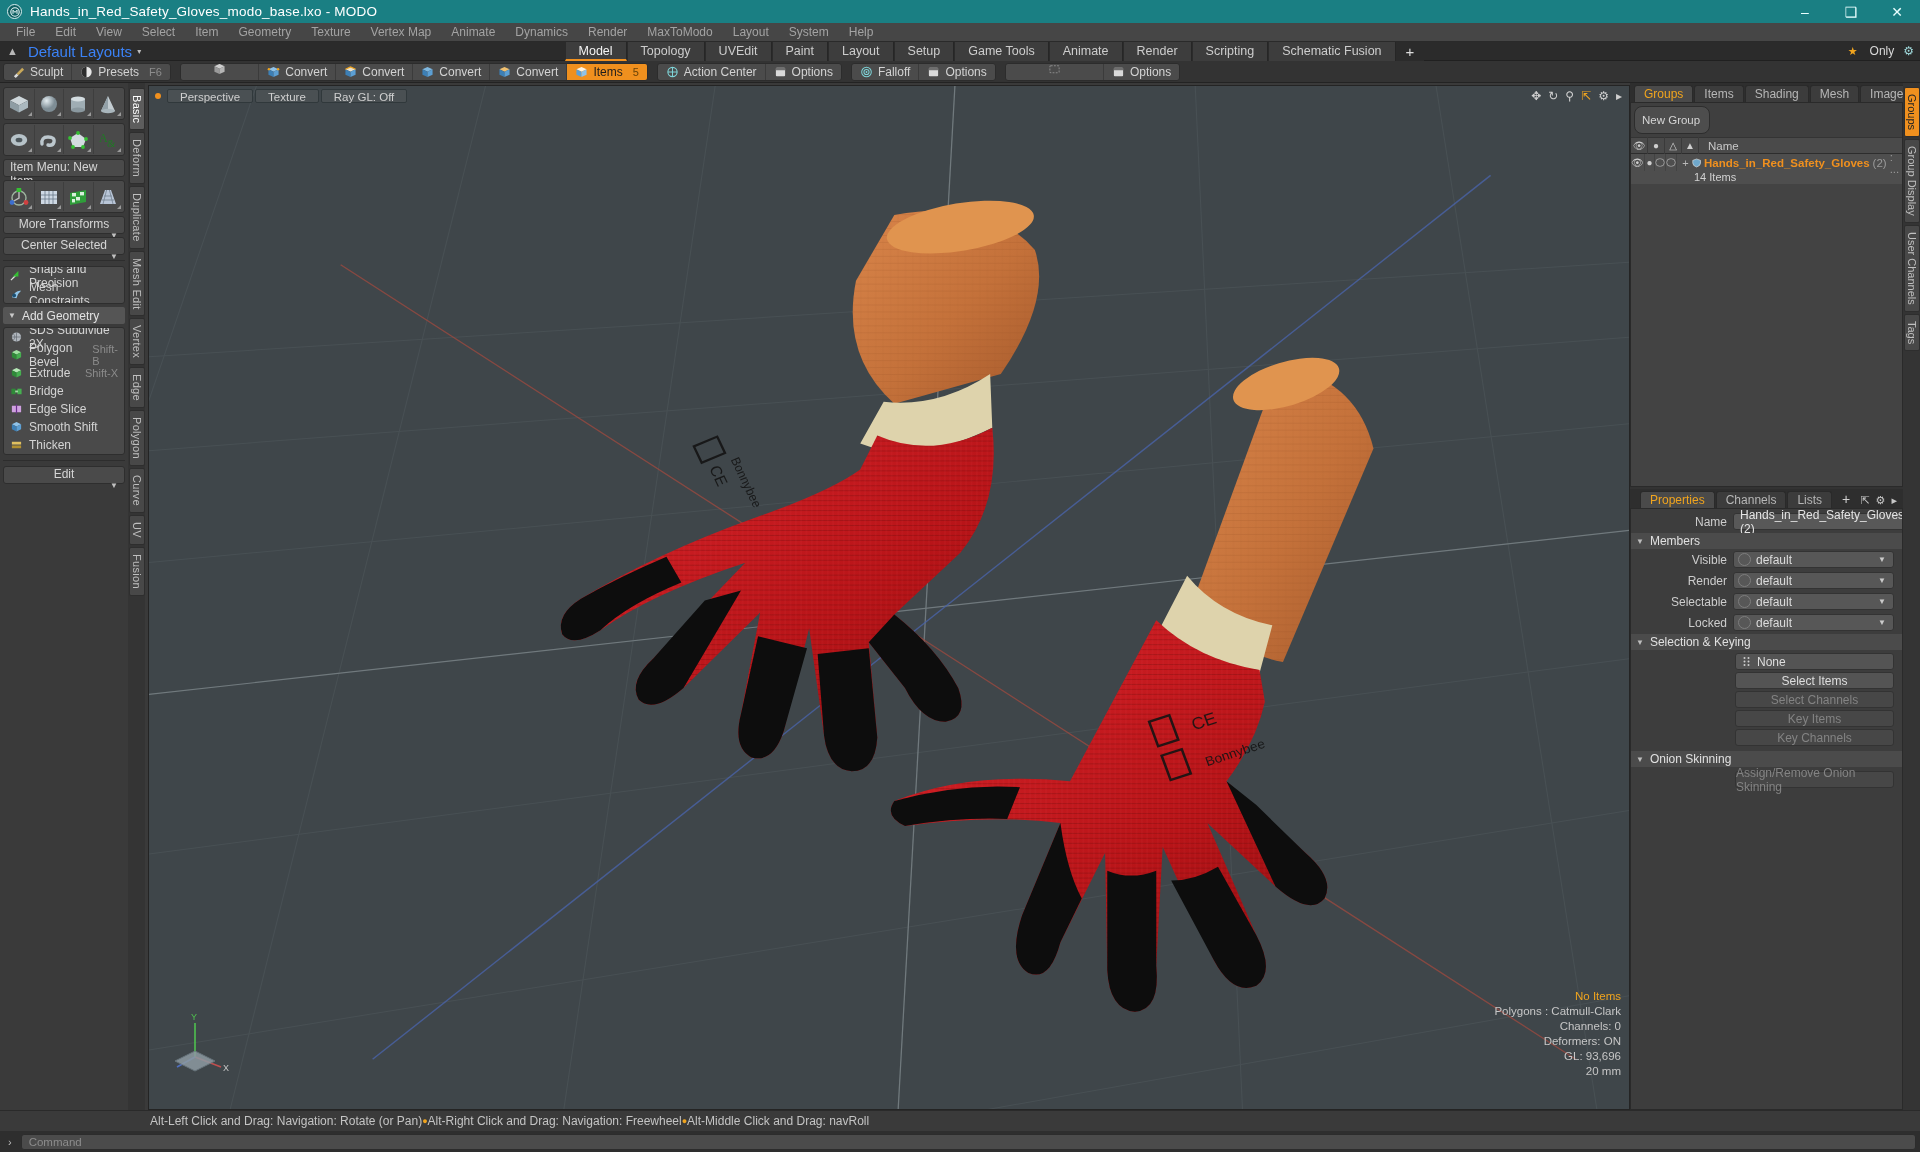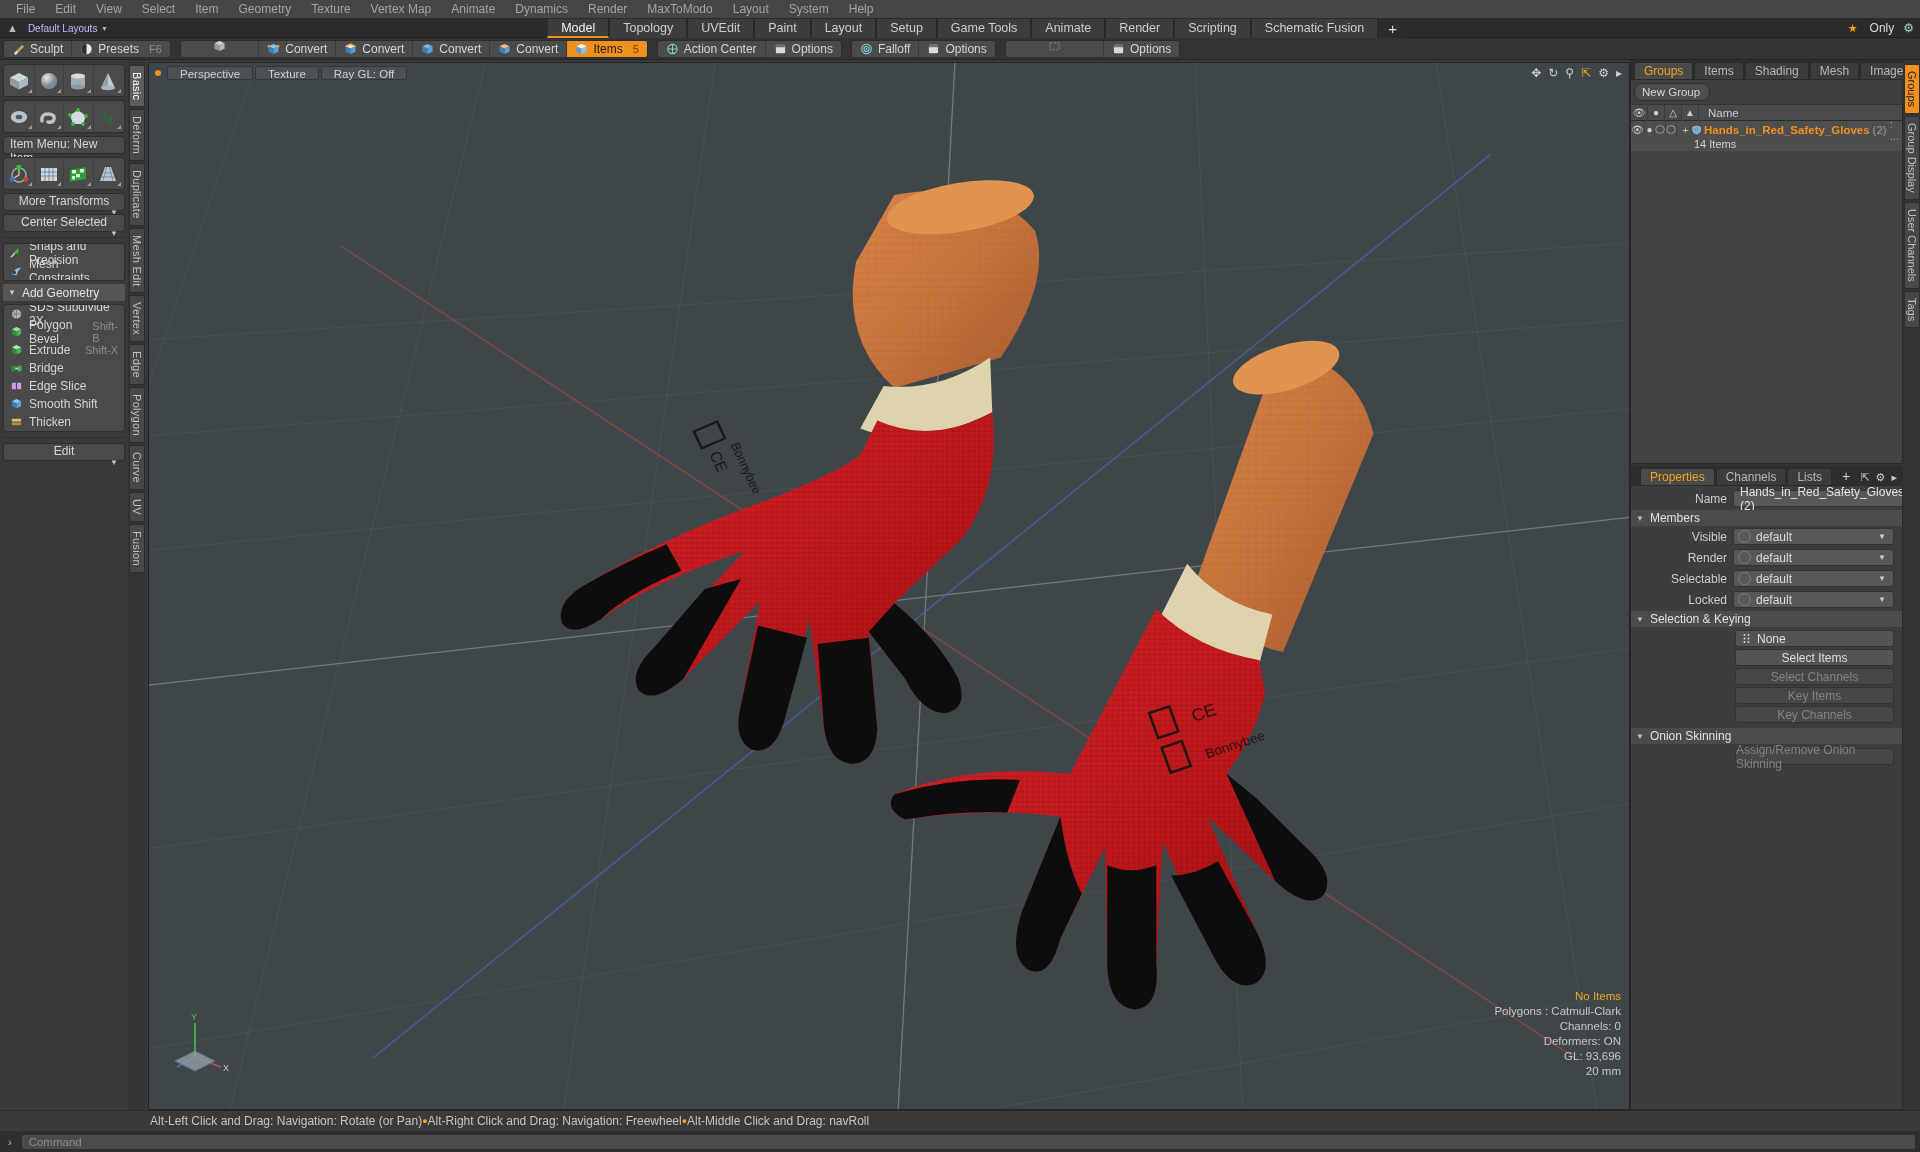--- a/index.html
+++ b/index.html
@@ -37,21 +37,21 @@
   }
   .menu-item { padding:0 10px; font-size:12px; color:#a3a3a3; line-height:19px; }
 
   
   .layoutbar {
     height:19px; background:#2b2b2b; display:flex; align-items:center; flex:none;
     border-bottom:1px solid #202020;
   }
   .lb-left { display:flex; align-items:center; padding-left:7px; width:auto; }
   .lb-pin { color:#b9b9b9; font-size:11px; margin-right:10px; }
-  .lb-default { font-size:10px; color:#c4b5fd; }
+  .lb-default { font-size:15px; color:#3b82f6; }
   .lb-caret { font-size:8px; margin-left:5px; color:#bdbdbd; }
   .lb-spacer { flex:1; }
   .lb-tabs { display:flex; height:19px; }
   .lb-tab {
     padding:0 13px; font-size:12.5px; color:#cdcdcd; line-height:19px;
     background:#3d3d3d; border-left:1px solid #2b2b2b; border-right:1px solid #262626;
   }
   .lb-tab.active { background:#3d3d3d; color:#f3f3f3; border-bottom:2px solid #f0901e; }
   .lb-tab.plus { font-size:15px; background:#2b2b2b; border:none; padding:0 10px; color:#dddddd; }
   .lb-right { display:flex; align-items:center; padding-right:6px; gap:9px; }
@@ -136,21 +136,21 @@
   .rpanel-tabs {
     height:19px; background:#2e2e2e; display:flex; align-items:flex-end; padding-left:4px; flex:none;
   }
   .rtab { padding:0 9px; height:17px; line-height:17px; font-size:12px; color:#b6b6b6;
           background:#3c3c3c; border:1px solid #2a2a2a; border-bottom:none;
           border-radius:3px 3px 0 0; margin-right:1px; }
   .rtab.active { background:#4a4a4a; color:#f0a41e; }
   .rtab.plus { background:transparent; border:none; color:#d0d0d0; font-size:14px; }
   .rtab-tools { margin-left:auto; display:flex; gap:6px; padding:0 6px 1px 0; color:#c8c8c8; font-size:11px; }
   .rbody { flex:1; background:#3f3f3f; border:1px solid #2a2a2a; display:flex; flex-direction:column; min-height:0; }
-  .newgroup { margin:3px 3px 0 3px; height:18px; width:76px; background:#4d4d4d;
+  .newgroup { margin:3px 3px 0 3px; height:28px; width:76px; background:#4d4d4d;
     border:1px solid #2d2d2d; border-radius:8px; font-size:11.5px; color:#d5d5d5;
     display:flex; align-items:center; padding-left:7px; }
   .tree-head { height:17px; display:flex; align-items:center; background:#4a4a4a;
     border-top:1px solid #343434; border-bottom:1px solid #2d2d2d; margin-top:3px; }
   .th-ico { width:17px; height:17px; display:flex; align-items:center; justify-content:center;
             border-right:1px solid #3a3a3a; font-size:10px; color:#cfcfcf; }
   .th-name { padding-left:9px; font-size:11.5px; color:#c9c9c9; }
   .tree-row { height:17px; display:flex; align-items:center; background:#4e4e4e; }
   .tree-row .th-ico { border-right:1px solid #434343; }
   .tree-row .cell { width:17px; height:17px; border-right:1px solid #434343;
@@ -208,20 +208,33 @@
   .cmd-caret { font-size:11px; color:#bcbcbc; padding:0 4px; }
   .cmd-input { flex:1; height:16px; background:#4b4b4b; border:1px solid #2c2c2c;
                border-radius:3px; display:flex; align-items:center; padding:0 7px;
                font-size:11.5px; color:#8c8c8c; }
 </style>
 </head>
 <body>
 
 <div class="app">
 
+  <div class="titlebar">
+    <div class="tb-logo">
+      <svg width="10" height="10" viewBox="0 0 10 10">
+          <circle cx="5" cy="5" r="4.2" fill="none" stroke="#eafafa" stroke-width="1.1"></circle>
+          <path d="M3 6.8 L3 3.2 L5 5.4 L7 3.2 L7 6.8" fill="none" stroke="#eafafa" stroke-width="1"></path>
+        </svg>
+    </div>
+    <div class="tb-title">Hands_in_Red_Safety_Gloves_modo_base.lxo - MODO</div>
+    <div class="tb-spacer"></div>
+    <div class="tb-btn">–</div>
+    <div class="tb-btn">❑</div>
+    <div class="tb-btn close">✕</div>
+  </div>
 
   <div class="menubar">
     <div class="menu-item">File</div>
     <div class="menu-item">Edit</div>
     <div class="menu-item">View</div>
     <div class="menu-item">Select</div>
     <div class="menu-item">Item</div>
     <div class="menu-item">Geometry</div>
     <div class="menu-item">Texture</div>
     <div class="menu-item">Vertex Map</div>

